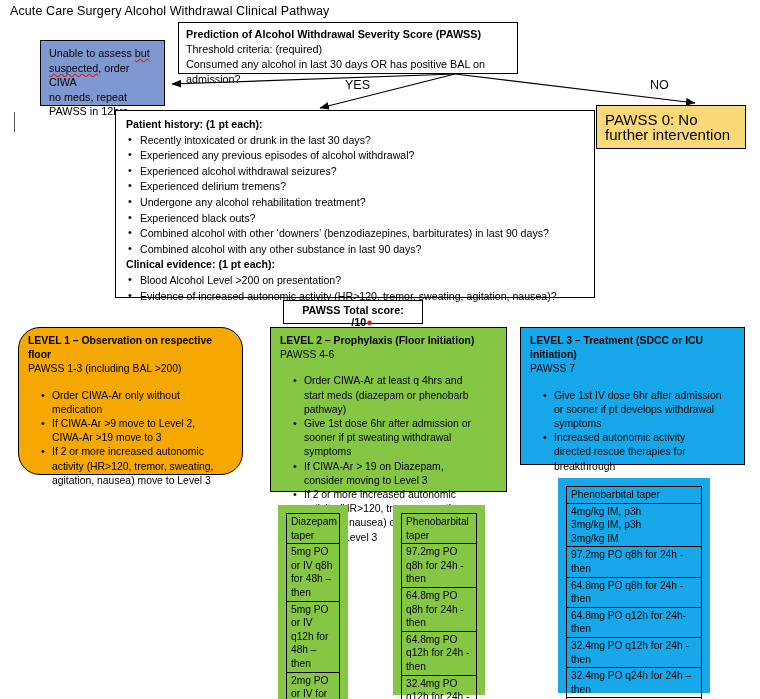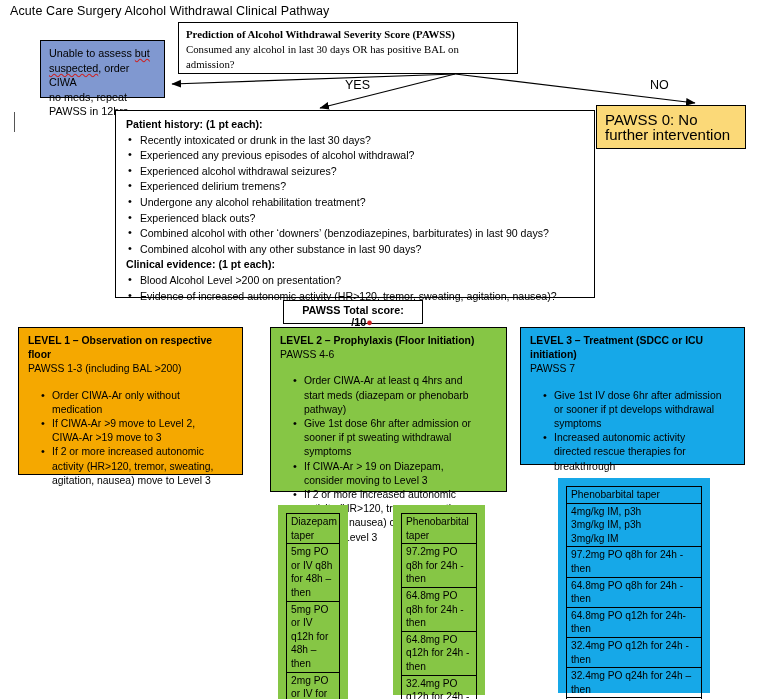--- a/index.html
+++ b/index.html
@@ -4,24 +4,24 @@
 <style>
   html,body{margin:0;padding:0;background:#ffffff;}
   body{width:760px;height:699px;position:relative;overflow:hidden;
        font-family:"Liberation Sans","DejaVu Sans",sans-serif;color:#000;}
   .abs{position:absolute;box-sizing:border-box;}
   .page-title{left:10px;top:4px;font-size:12.5px;letter-spacing:.1px;}
   .caret{left:14px;top:112px;width:1px;height:20px;background:#555;}
 
   .box{border:1px solid #000;}
   .pawss-head{left:178px;top:22px;width:340px;height:52px;background:#fff;
-              padding:4px 7px;font-size:10.8px;line-height:15px;font-family:Liberation Serif, serif;}
+              padding:4px 7px;font-size:10.8px;line-height:15px;}
   .pawss-head b{font-weight:bold;}
 
-  .unable{left:40px;top:40px;width:125px;height:58px;background:#8098d0;
+  .unable{left:40px;top:40px;width:125px;height:66px;background:#8098d0;
           padding:5px 8px;font-size:10.8px;line-height:14.5px;}
   .sq{ text-decoration:underline; text-decoration-color:#cc2222;
        text-decoration-style:wavy; text-decoration-skip-ink:none;}
 
   .pawss0{left:596px;top:105px;width:150px;height:44px;background:#fbd978;
           padding:6px 8px;font-size:15px;line-height:15px;}
 
   .history{left:115px;top:110px;width:480px;height:188px;background:#fff;
            padding:6px 10px;font-size:10.6px;line-height:15.6px;}
   .history .hdr{font-weight:bold;}
@@ -31,21 +31,21 @@
 
   .score{left:283px;top:300px;width:140px;height:24px;background:#fff;
          padding:3px 6px;font-size:10.8px;font-weight:bold;text-align:center;}
   .reddot{color:#cc2222;}
 
   .lvl{padding:6px 9px;font-size:10.4px;line-height:14.2px;}
   .lvl .t{font-weight:bold;}
   .lvl ul{margin:12px;padding:0;list-style:none;}
   .lvl li{position:relative;padding-left:12px;}
   .lvl li:before{content:"\2022";position:absolute;left:1px;top:-1px;font-size:11px;}
-  .lvl1{left:18px;top:327px;width:225px;height:148px;background:#f5a800;}
+  .lvl1{left:18px;top:327px;width:225px;height:148px;background:#f5a800;border-radius:22px;}
   .lvl2{left:270px;top:327px;width:237px;height:165px;background:#86c645;}
   .lvl3{left:520px;top:327px;width:225px;height:138px;background:#16a8e8;}
 
   .wrap{padding:8px 8px;}
   .wrapg{background:#86c645;}
   .wrapb{background:#16a8e8;}
   .w-diaz{left:278px;top:505px;width:70px;height:224px;}
   .w-phen{left:393px;top:505px;width:92px;height:190px;}
   .w-blue{left:558px;top:478px;width:152px;height:215px;}
 
@@ -66,20 +66,21 @@
       <path d="M0,0 L8,3.2 L0,6.4 z" fill="#000"></path>
     </marker>
   </defs>
   <line x1="455" y1="74" x2="172" y2="84" stroke="#000" stroke-width="1.2" marker-end="url(#ah)"></line>
   <line x1="455" y1="74" x2="320" y2="108" stroke="#000" stroke-width="1.2" marker-end="url(#ah)"></line>
   <line x1="455" y1="74" x2="695" y2="103" stroke="#000" stroke-width="1.2" marker-end="url(#ah)"></line>
 </svg>
 
 <div class="abs box pawss-head">
   <div><b>Prediction of Alcohol Withdrawal Severity Score (PAWSS)</b></div>
+  <div>Threshold criteria: (required)</div>
   <div>Consumed any alcohol in last 30 days OR has positive BAL on admission?</div>
 </div>
 
 <div class="abs box unable">
   <div><span>Unable to assess </span><span class="sq">but suspected</span><span>, order CIWA</span></div>
   <div>no meds, repeat</div>
   <div>PAWSS in 12hrs</div>
 </div>
 
 <div class="abs" style="left:345px;top:78px;font-size:12.5px;">YES</div>

